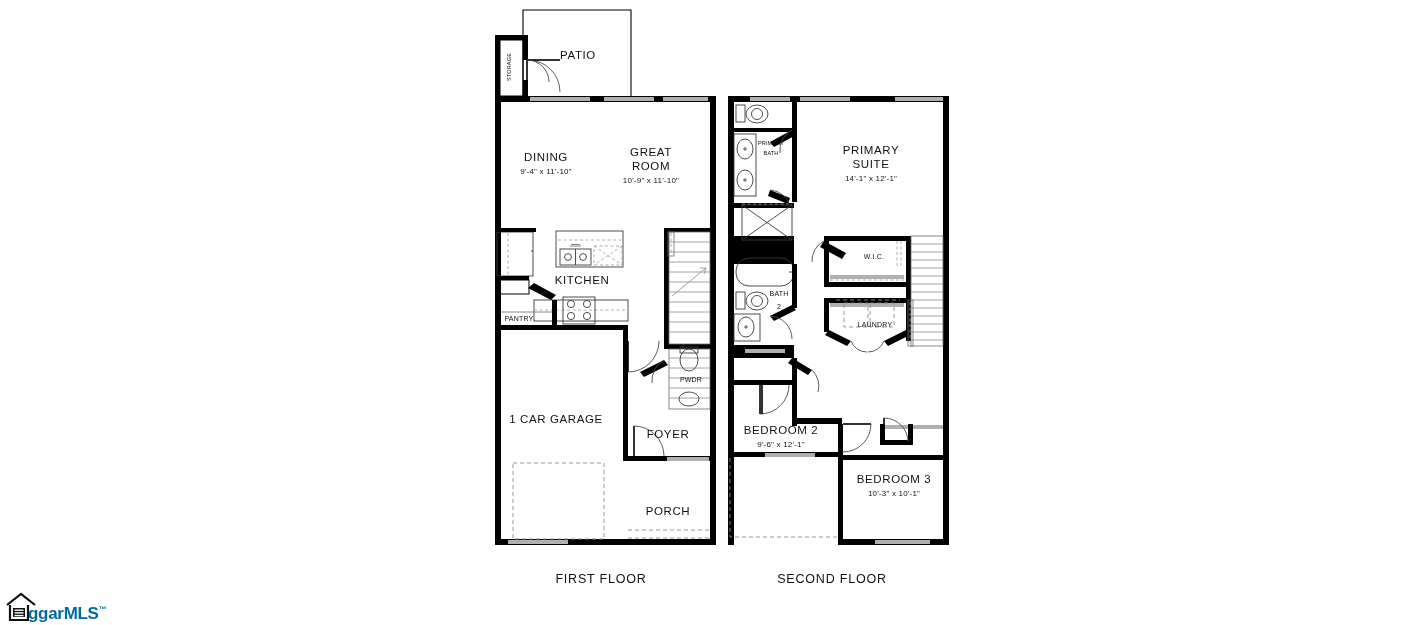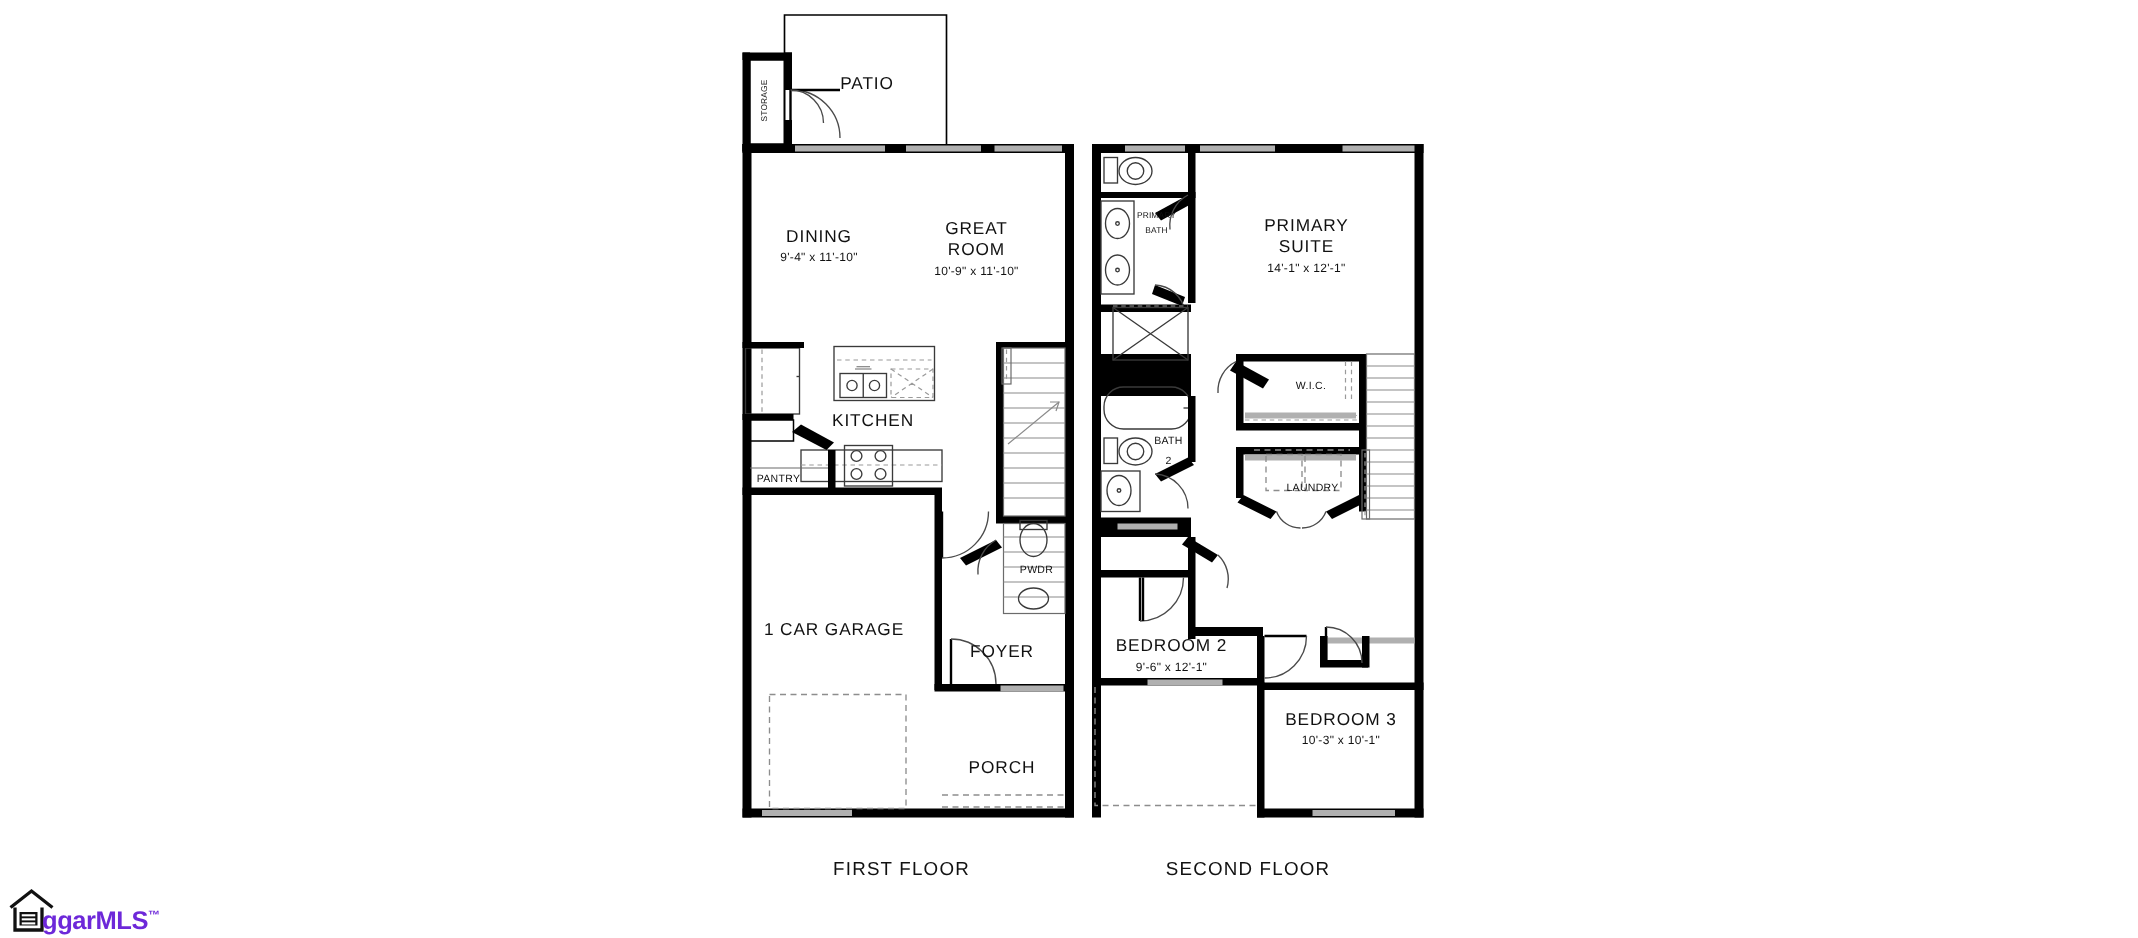--- a/index.html
+++ b/index.html
@@ -60,21 +60,21 @@
     left: 4px;
     bottom: 3px;
     display: flex;
     align-items: flex-end;
     gap: 0px;
   }
   #logo-text {
     font-family: "Liberation Sans", sans-serif;
     font-size: 17px;
     font-weight: bold;
-    color: #6d28d9;
+    color: #0369a1;
     line-height: 1;
     margin-left: -10px;
     letter-spacing: -0.3px;
   }
   #logo-tm {
     font-size: 8px;
     vertical-align: super;
     font-weight: bold;
   }
 </style>

